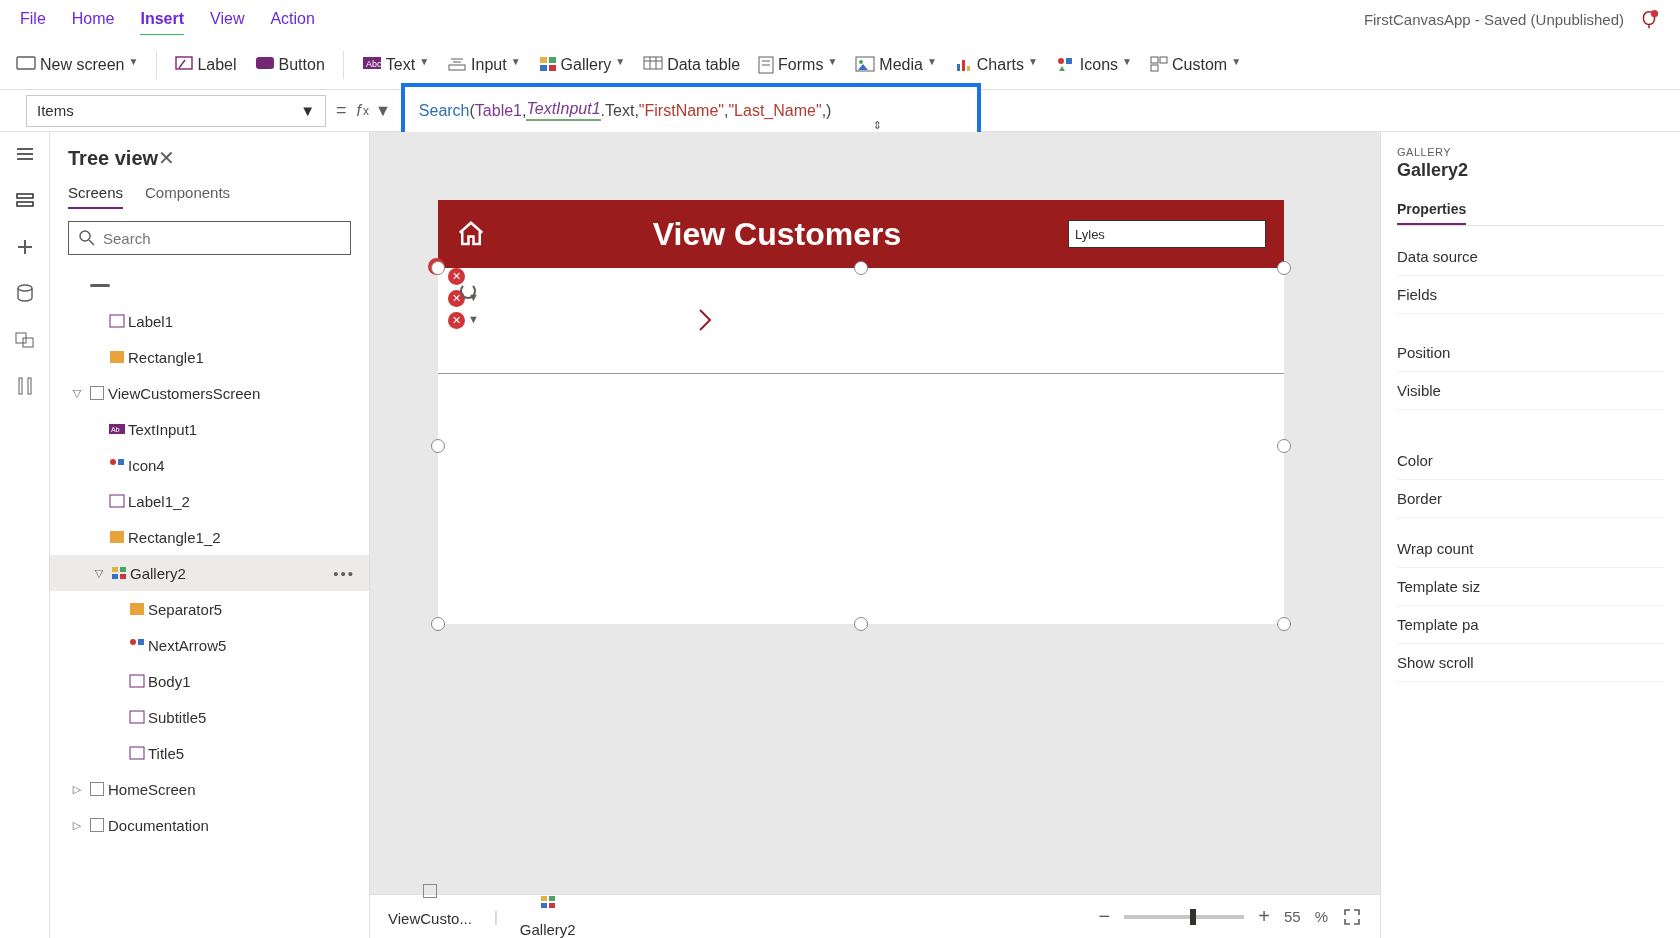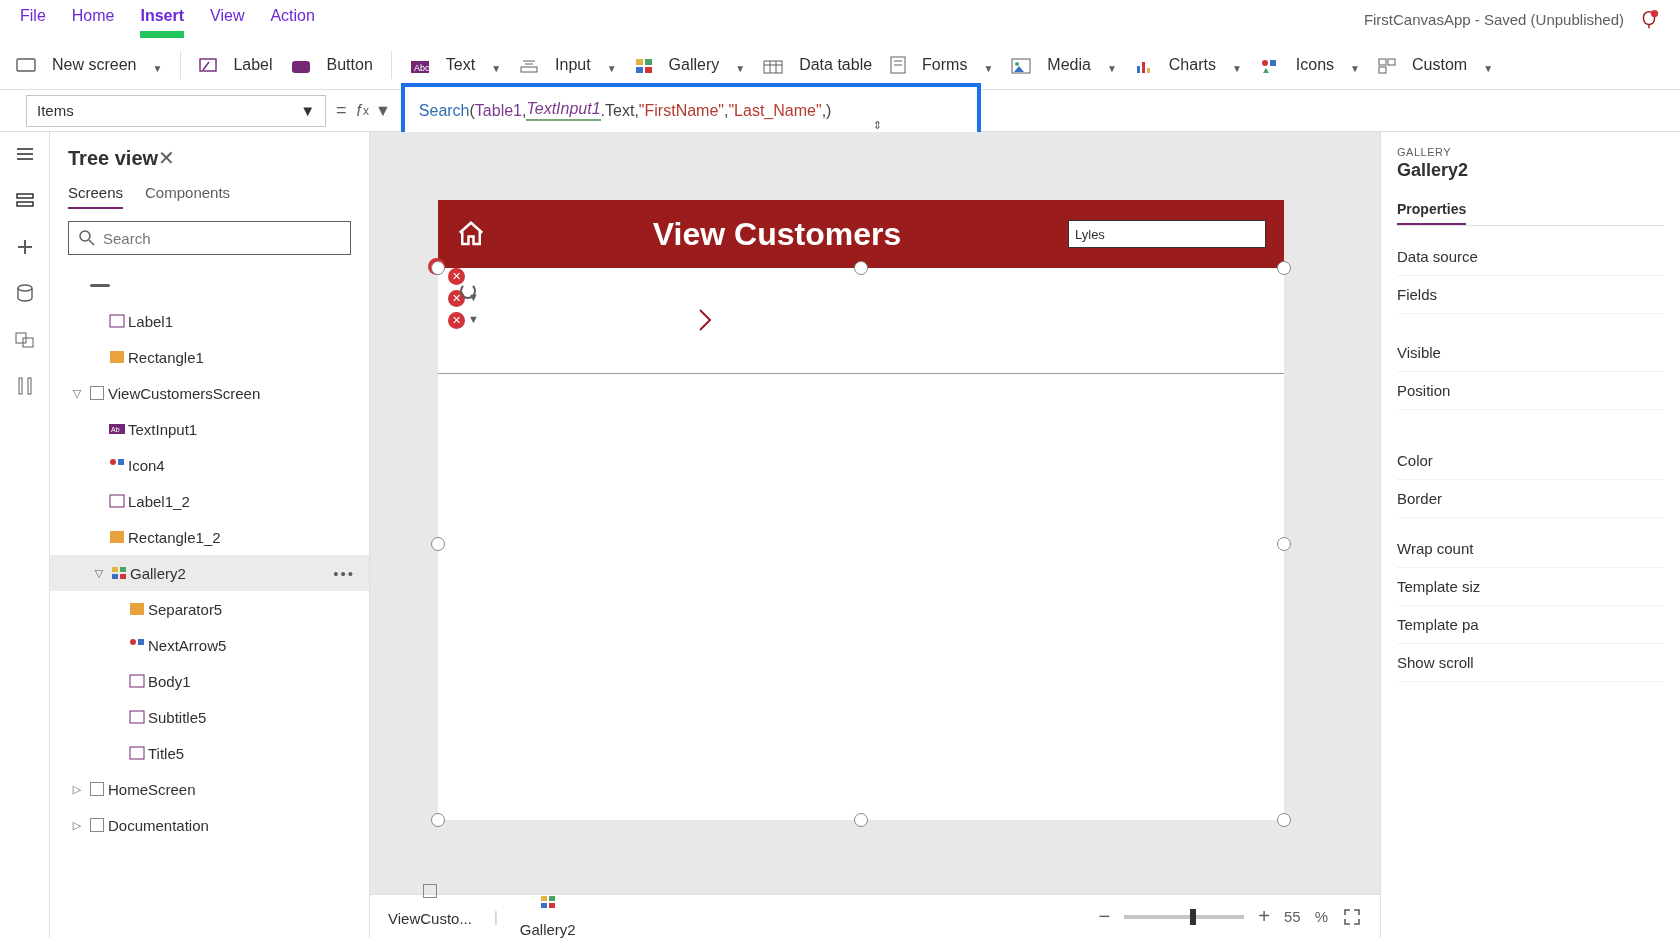--- a/index.html
+++ b/index.html
@@ -2,28 +2,28 @@
 <html><head>
 <meta charset="utf-8">
 <style>
   * { box-sizing: border-box; margin:0; padding:0; font-family: "Segoe UI", sans-serif; }
   body { background:#fff; color:#323130; overflow:hidden; width:1680px; height:938px; position:relative; }
 
   
   .menu-row { height:40px; display:flex; align-items:center; padding:0 20px; border-bottom:1px solid #fff; }
   .menu-row .tabs { display:flex; gap:26px; }
   .menu-tab { font-size:16px; color:#6d28d9; cursor:pointer; padding:6px 0; }
-  .menu-tab.active { font-weight:600; border-bottom:7px solid #22c55e; }
+  .menu-tab.active { font-weight:600; border-bottom:1px solid #22c55e; }
   .menu-row .title { margin-left:auto; font-size:15px; color:#605e5c; }
   .menu-row .diag { margin-left:14px; }
 
   
   .ribbon { height:50px; display:flex; align-items:center; padding:0 16px; border-bottom:1px solid #e1dfdd; gap:18px; }
   .ribbon .sep { width:1px; height:28px; background:#e1dfdd; }
-  .rib-btn { display:flex; align-items:flex-end; gap:16px; font-size:16px; color:#323130; cursor:pointer; }
+  .rib-btn { display:flex; align-items:flex-start; gap:4px; font-size:16px; color:#323130; cursor:pointer; }
   .rib-btn .caret { font-size:10px; color:#605e5c; }
 
   
   .formula-row { height:42px; display:flex; align-items:center; padding:0 26px; border-bottom:1px solid #e1dfdd; gap:10px; }
   .prop-select { width:300px; height:32px; border:1px solid #c8c6c4; display:flex; align-items:center; padding:0 10px; justify-content:space-between; font-size:15px; background:#fff; }
   .eq { font-size:18px; color:#605e5c; }
   .fx { font-style:italic; font-size:16px; color:#605e5c; display:flex; align-items:center; gap:2px;}
   .formula-box { flex:0 0 580px; height:56px; border:4px solid #1a73e8; display:flex; align-items:center; padding:0 14px; font-family:Consolas,monospace; font-size:16px; position:relative; background:#fff;}
   .tok-fn   { color:#2f6fb3; }
   .tok-id   { color:#7b3a8d; }
@@ -49,21 +49,21 @@
   .tree-list { flex:1; overflow:auto; font-size:15px; }
   .node { display:flex; align-items:center; height:36px; cursor:pointer; position:relative;}
   .node.selected { background:#edebe9; }
   .node .more { position:absolute; right:14px; color:#605e5c; letter-spacing:2px;}
   .caret-n { width:18px; text-align:center; color:#605e5c; font-size:11px;}
   .icon-slot { width:22px; display:flex; justify-content:center; align-items:center; }
   .chk { width:14px; height:14px; border:1px solid #8a8886; }
 
   
   .canvas { flex:1; background:#e8e8e8; position:relative; }
-  .stage { position:absolute; left:68px; top:68px; width:846px; height:620px; background:#fff; }
+  .stage { position:absolute; left:68px; top:68px; width:846px; height:424px; background:#fff; }
   .stage-header { height:68px; background:#9a1c1c; display:flex; align-items:center; padding:0 18px; gap:20px; }
   .stage-header h1 { flex:1; text-align:center; color:#fff; font-size:32px; font-weight:700; }
   .stage-input { width:198px; height:28px; background:#fff; border:1px solid #333; font-size:13px; padding:0 6px; display:flex; align-items:center;}
   .home-ic { color:#fff; }
   .gallery-row { height:106px; border-bottom:1px solid #9a9a9a; display:flex; align-items:center; position:relative;}
   .row-arrow { position:absolute; left:258px; top:38px; color:#9a1c1c; }
   .sel-handle { width:14px; height:14px; border-radius:50%; background:#fff; border:1px solid #888; position:absolute; }
   .sel-rect { position:absolute; left:0; top:68px; right:0; bottom:0; }
   .err-badge { width:17px; height:17px; border-radius:50%; background:#d13438; color:#fff; font-size:11px; display:flex; align-items:center; justify-content:center; position:absolute;}
 
@@ -516,22 +516,22 @@
 
   <div class="props">
     <div class="lbl-small">GALLERY</div>
     <h3>Gallery2</h3>
     <div class="props-tabs">
       <div class="props-tab active">Properties</div>
     </div>
     <div class="prop-row">Data source</div>
     <div class="prop-row">Fields</div>
     <div style="height:20px"></div>
+    <div class="prop-row">Position</div>
     <div class="prop-row">Visible</div>
-    <div class="prop-row">Position</div>
     <div style="height:12px"></div>
     <div style="height:20px"></div>
     <div class="prop-row">Color</div>
     <div class="prop-row">Border</div>
     <div style="height:12px"></div>
     <div class="prop-row">Wrap count</div>
     <div class="prop-row">Template siz</div>
     <div class="prop-row">Template pa</div>
     <div class="prop-row">Show scroll</div>
   </div>

